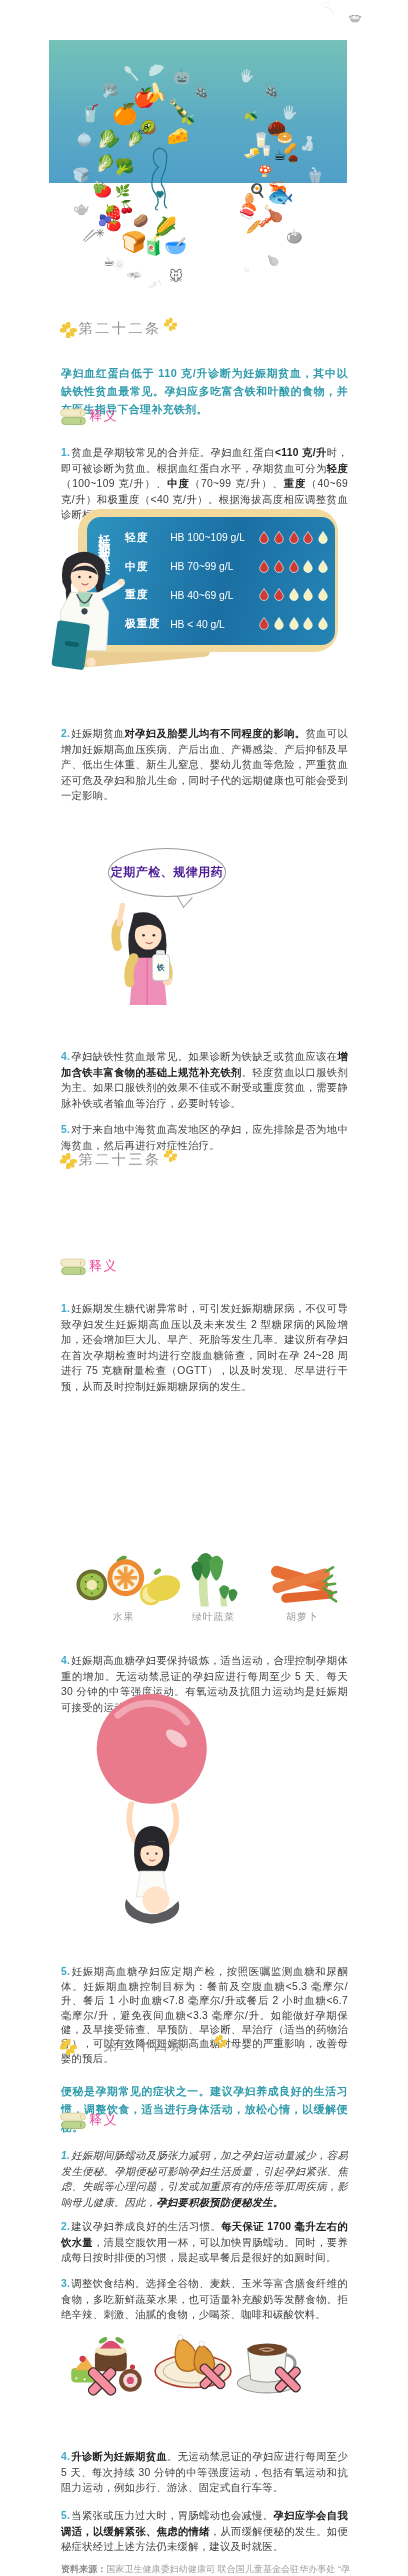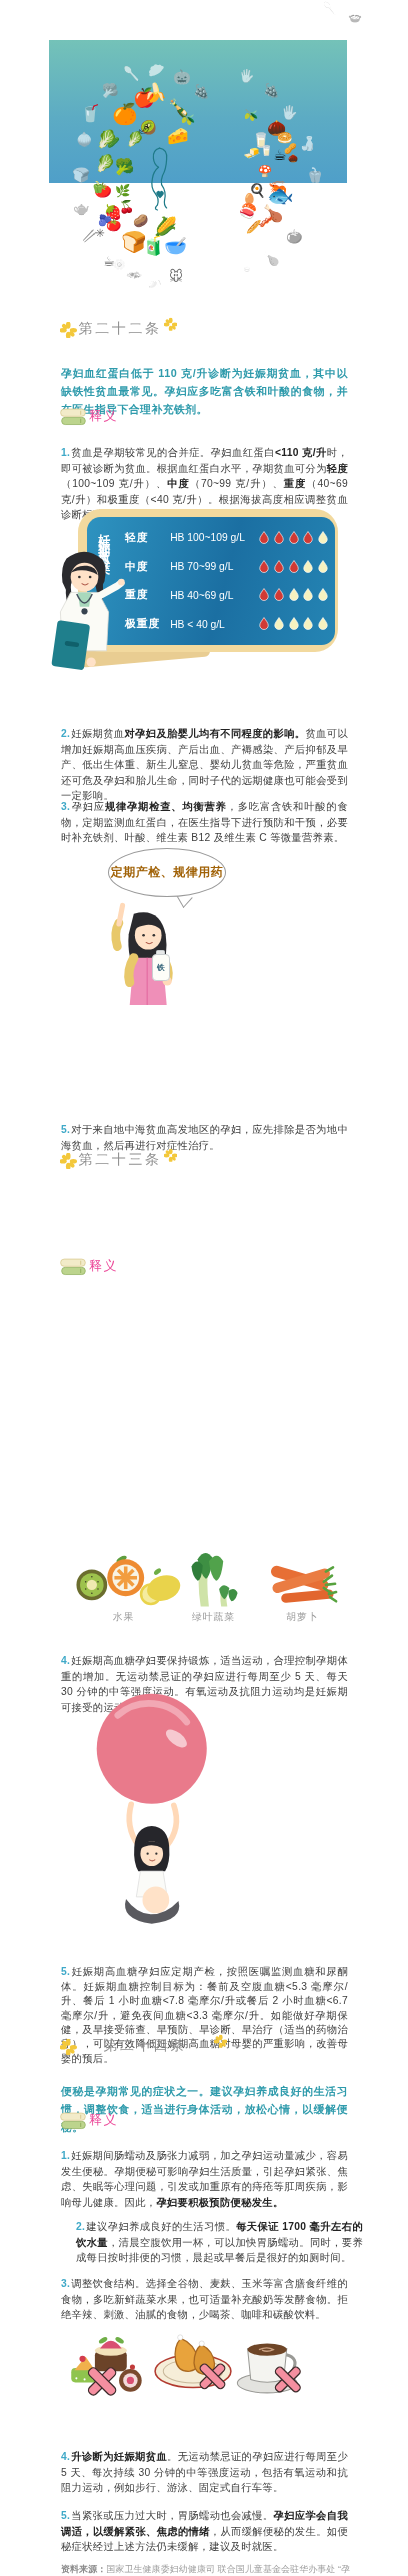--- a/index.html
+++ b/index.html
@@ -45,21 +45,21 @@
   .brng{width:90px;font-size:10.3px;}
   .bdrops{display:flex;gap:2.6px;}
   .drop{width:12px;height:14px;}
   .doctor{position:absolute;left:44px;top:544px;width:81px;height:145px;z-index:3;}
   
   .bubble{position:absolute;left:108px;top:848px;width:116px;height:47px;background:#fff;
           border:1px solid #9a9a9a;border-radius:50%;display:flex;align-items:center;justify-content:center;z-index:2;}
   .bubble-tail{position:absolute;left:178px;top:891px;width:12.4px;height:12.4px;background:#fff;
                border-right:1px solid #9a9a9a;border-bottom:1px solid #9a9a9a;
                transform:rotate(60deg) skewX(18deg);z-index:1;}
-  .bubble-text{font-size:12px;font-weight:700;color:#a16207;letter-spacing:0.5px;}
+  .bubble-text{font-size:12px;font-weight:700;color:#4c1d95;letter-spacing:0.5px;}
   .pwoman{position:absolute;left:102px;top:897px;width:77px;height:135px;}
   .iron{position:absolute;left:152px;top:954px;width:15.5px;height:25px;background:#fdfdf8;
         border:1px solid #c9ced0;border-radius:4.1px;display:flex;align-items:center;justify-content:center;z-index:2;}
   .iron-cap{position:absolute;left:156px;top:950px;width:7.2px;height:5.2px;background:#e6e8e8;
             border:0.5px solid #c9ced0;border-radius:1.5px;z-index:2;}
   .iron-label{font-size:7.7px;font-weight:700;color:#2c5d74;}
   
   .fg-label{position:absolute;font-size:9.8px;color:#9b9b9b;letter-spacing:1px;text-align:center;}
   .xmark rect{fill:#f58fa0;stroke:#3c2a2a;stroke-width:2.5;}
 </style>
@@ -300,21 +300,20 @@
     <circle cx="151" cy="74" r="6.5" fill="#ffe2c8"></circle>
     <g transform="rotate(8 52 198)">
       <rect x="20" y="152" width="64" height="90" rx="7" fill="#1f7f8c"></rect>
       <rect x="40" y="190" width="28" height="9" rx="4" fill="#10606b"></rect>
     </g>
     <circle cx="92" cy="230" r="9" fill="#ffe2c8"></circle>
   </svg>
 
   <p class="para" style="top:716px;"><span class="pnum">2.</span><span>妊娠期贫血<b>对孕妇及胎婴儿均有不同程度的影响。</b>贫血可以增加妊娠期高血压疾病、产后出血、产褥感染、产后抑郁及早产、低出生体重、新生儿窒息、婴幼儿贫血等危险，严重贫血还可危及孕妇和胎儿生命，同时子代的远期健康也可能会受到一定影响。</span></p>
 
-  <p class="para" style="top:789px;"><span class="pnum">3.</span><span>孕妇应<b>规律孕期检查、均衡营养</b>，多吃富含铁和叶酸的食物，定期监测血红蛋白，在医生指导下进行预防和干预，必要时补充铁剂、叶酸、维生素 B12 及维生素 C 等微量营养素。</span></p>
 
   <div class="bubble-tail"></div>
   <div class="bubble">
     <span class="bubble-text">定期产检、规律用药</span>
   </div>
   <svg class="pwoman" viewBox="0 0 150 262">
     <path d="M30 96 Q22 70 33 50" stroke="#e8c86a" stroke-width="17" fill="none" stroke-linecap="round"></path>
     <path d="M33 52 L40 16" stroke="#ffd9b8" stroke-width="10" stroke-linecap="round"></path>
     <path d="M62 32 Q112 18 124 72 Q130 112 114 152 L70 152 Q48 122 52 72Z" fill="#2a2a2e"></path>
     <ellipse cx="90" cy="74" rx="26" ry="28" fill="#ffe2c8"></ellipse>
@@ -326,20 +325,21 @@
     <path d="M62 118 Q48 142 54 166" stroke="#e8c86a" stroke-width="18" fill="none" stroke-linecap="round"></path>
     <path d="M118 118 Q132 138 128 158" stroke="#e8c86a" stroke-width="18" fill="none" stroke-linecap="round"></path>
     <circle cx="127" cy="163" r="9" fill="#ffd9b8"></circle>
     <path d="M88 118 L88 210" stroke="#e2679f" stroke-width="2"></path>
   </svg>
   <div class="iron-cap"></div>
   <div class="iron">
     <span class="iron-label">铁</span>
   </div>
 
+  <p class="para" style="top:1039px;"><span class="pnum">4.</span><span>孕妇缺铁性贫血最常见。如果诊断为铁缺乏或贫血应该在<b>增加含铁丰富食物的基础上规范补充铁剂</b>。轻度贫血以口服铁剂为主。如果口服铁剂的效果不佳或不耐受或重度贫血，需要静脉补铁或者输血等治疗，必要时转诊。</span></p>
 
   <p class="para" style="top:1112px;"><span class="pnum">5.</span><span>对于来自地中海贫血高发地区的孕妇，应先排除是否为地中海贫血，然后再进行对症性治疗。</span></p>
 
   <div class="art-head" style="top:1151px;">
     <svg class="flower" viewBox="0 0 32 32">
         <g fill="#f3c83b">
           <ellipse cx="16" cy="6" rx="4.5" ry="7"></ellipse>
           <ellipse cx="16" cy="26" rx="4.5" ry="7"></ellipse>
           <ellipse cx="6" cy="16" rx="7" ry="4.5"></ellipse>
           <ellipse cx="26" cy="16" rx="7" ry="4.5"></ellipse>
@@ -364,20 +364,21 @@
   <div class="shiyi" style="top:1256px;">
     <svg class="books" viewBox="0 0 54 40">
       <rect x="3" y="22" width="46" height="14" rx="7" fill="#bcd48d" stroke="#93b261" stroke-width="1.5"></rect>
       <rect x="1" y="6" width="48" height="14" rx="7" fill="#f2ebc9" stroke="#d9ca90" stroke-width="1.5"></rect>
       <line x1="40" y1="9" x2="40" y2="17" stroke="#d9ca90" stroke-width="2"></line>
       <line x1="40" y1="25" x2="40" y2="33" stroke="#93b261" stroke-width="2"></line>
     </svg>
     <span class="shiyi-label">释义</span>
   </div>
 
+  <p class="para" style="top:1291px;"><span class="pnum">1.</span><span>妊娠期发生糖代谢异常时，可引发妊娠期糖尿病，不仅可导致孕妇发生妊娠期高血压以及未来发生 2 型糖尿病的风险增加，还会增加巨大儿、早产、死胎等发生几率。建议所有孕妇在首次孕期检查时均进行空腹血糖筛查，同时在孕 24~28 周进行 75 克糖耐量检查（OGTT），以及时发现、尽早进行干预，从而及时控制妊娠期糖尿病的发生。</span></p>
 
 
 
   <svg class="abs" style="left:72px;top:1548px;width:111px;height:59px;" viewBox="0 0 215 115">
     <circle cx="38" cy="72" r="30" fill="#6b6d2e"></circle>
     <circle cx="38" cy="72" r="23" fill="#9dc24d"></circle>
     <circle cx="38" cy="72" r="10" fill="#efeab0"></circle>
     <g fill="#3c3c25">
         <circle cx="38" cy="56" r="1.5"></circle>
         <circle cx="50" cy="66" r="1.5"></circle>
@@ -477,23 +478,23 @@
   <div class="shiyi" style="top:2110px;">
     <svg class="books" viewBox="0 0 54 40">
       <rect x="3" y="22" width="46" height="14" rx="7" fill="#bcd48d" stroke="#93b261" stroke-width="1.5"></rect>
       <rect x="1" y="6" width="48" height="14" rx="7" fill="#f2ebc9" stroke="#d9ca90" stroke-width="1.5"></rect>
       <line x1="40" y1="9" x2="40" y2="17" stroke="#d9ca90" stroke-width="2"></line>
       <line x1="40" y1="25" x2="40" y2="33" stroke="#93b261" stroke-width="2"></line>
     </svg>
     <span class="shiyi-label">释义</span>
   </div>
 
-  <p class="para" style="top:2138px;"><span class="pnum">1.</span><span>妊娠期间肠蠕动及肠张力减弱，加之孕妇运动量减少，容易发生便秘。孕期便秘可影响孕妇生活质量，引起孕妇紧张、焦虑、失眠等心理问题，引发或加重原有的痔疮等肛周疾病，影响母儿健康。因此，<b>孕妇要积极预防便秘发生。</b></span></p>
-
-  <p class="para" style="top:2209px;margin-left:15px;"><span class="pnum">2.</span><span>建议孕妇养成良好的生活习惯。<b>每天保证 1700 毫升左右的饮水量</b>，清晨空腹饮用一杯，可以加快胃肠蠕动。同时，要养成每日按时排便的习惯，晨起或早餐后是很好的如厕时间。</span></p>
+  <p class="para" style="top:2138px;font-style:italic;"><span class="pnum">1.</span><span>妊娠期间肠蠕动及肠张力减弱，加之孕妇运动量减少，容易发生便秘。孕期便秘可影响孕妇生活质量，引起孕妇紧张、焦虑、失眠等心理问题，引发或加重原有的痔疮等肛周疾病，影响母儿健康。因此，<b>孕妇要积极预防便秘发生。</b></span></p>
+
+  <p class="para" style="top:2209px;"><span class="pnum">2.</span><span>建议孕妇养成良好的生活习惯。<b>每天保证 1700 毫升左右的饮水量</b>，清晨空腹饮用一杯，可以加快胃肠蠕动。同时，要养成每日按时排便的习惯，晨起或早餐后是很好的如厕时间。</span></p>
 
   <p class="para" style="top:2266px;"><span class="pnum">3.</span><span>调整饮食结构。选择全谷物、麦麸、玉米等富含膳食纤维的食物，多吃新鲜蔬菜水果，也可适量补充酸奶等发酵食物。拒绝辛辣、刺激、油腻的食物，少喝茶、咖啡和碳酸饮料。</span></p>
 
   <svg class="abs" style="left:70px;top:2329px;width:75px;height:72px;" viewBox="0 0 145 140">
     <rect x="2" y="76" width="52" height="28" rx="8" fill="#8fc44e"></rect>
     <g fill="#fff">
         <circle cx="12" cy="96" r="2"></circle>
         <circle cx="28" cy="98" r="2"></circle>
         <circle cx="44" cy="96" r="2"></circle>
       </g>

